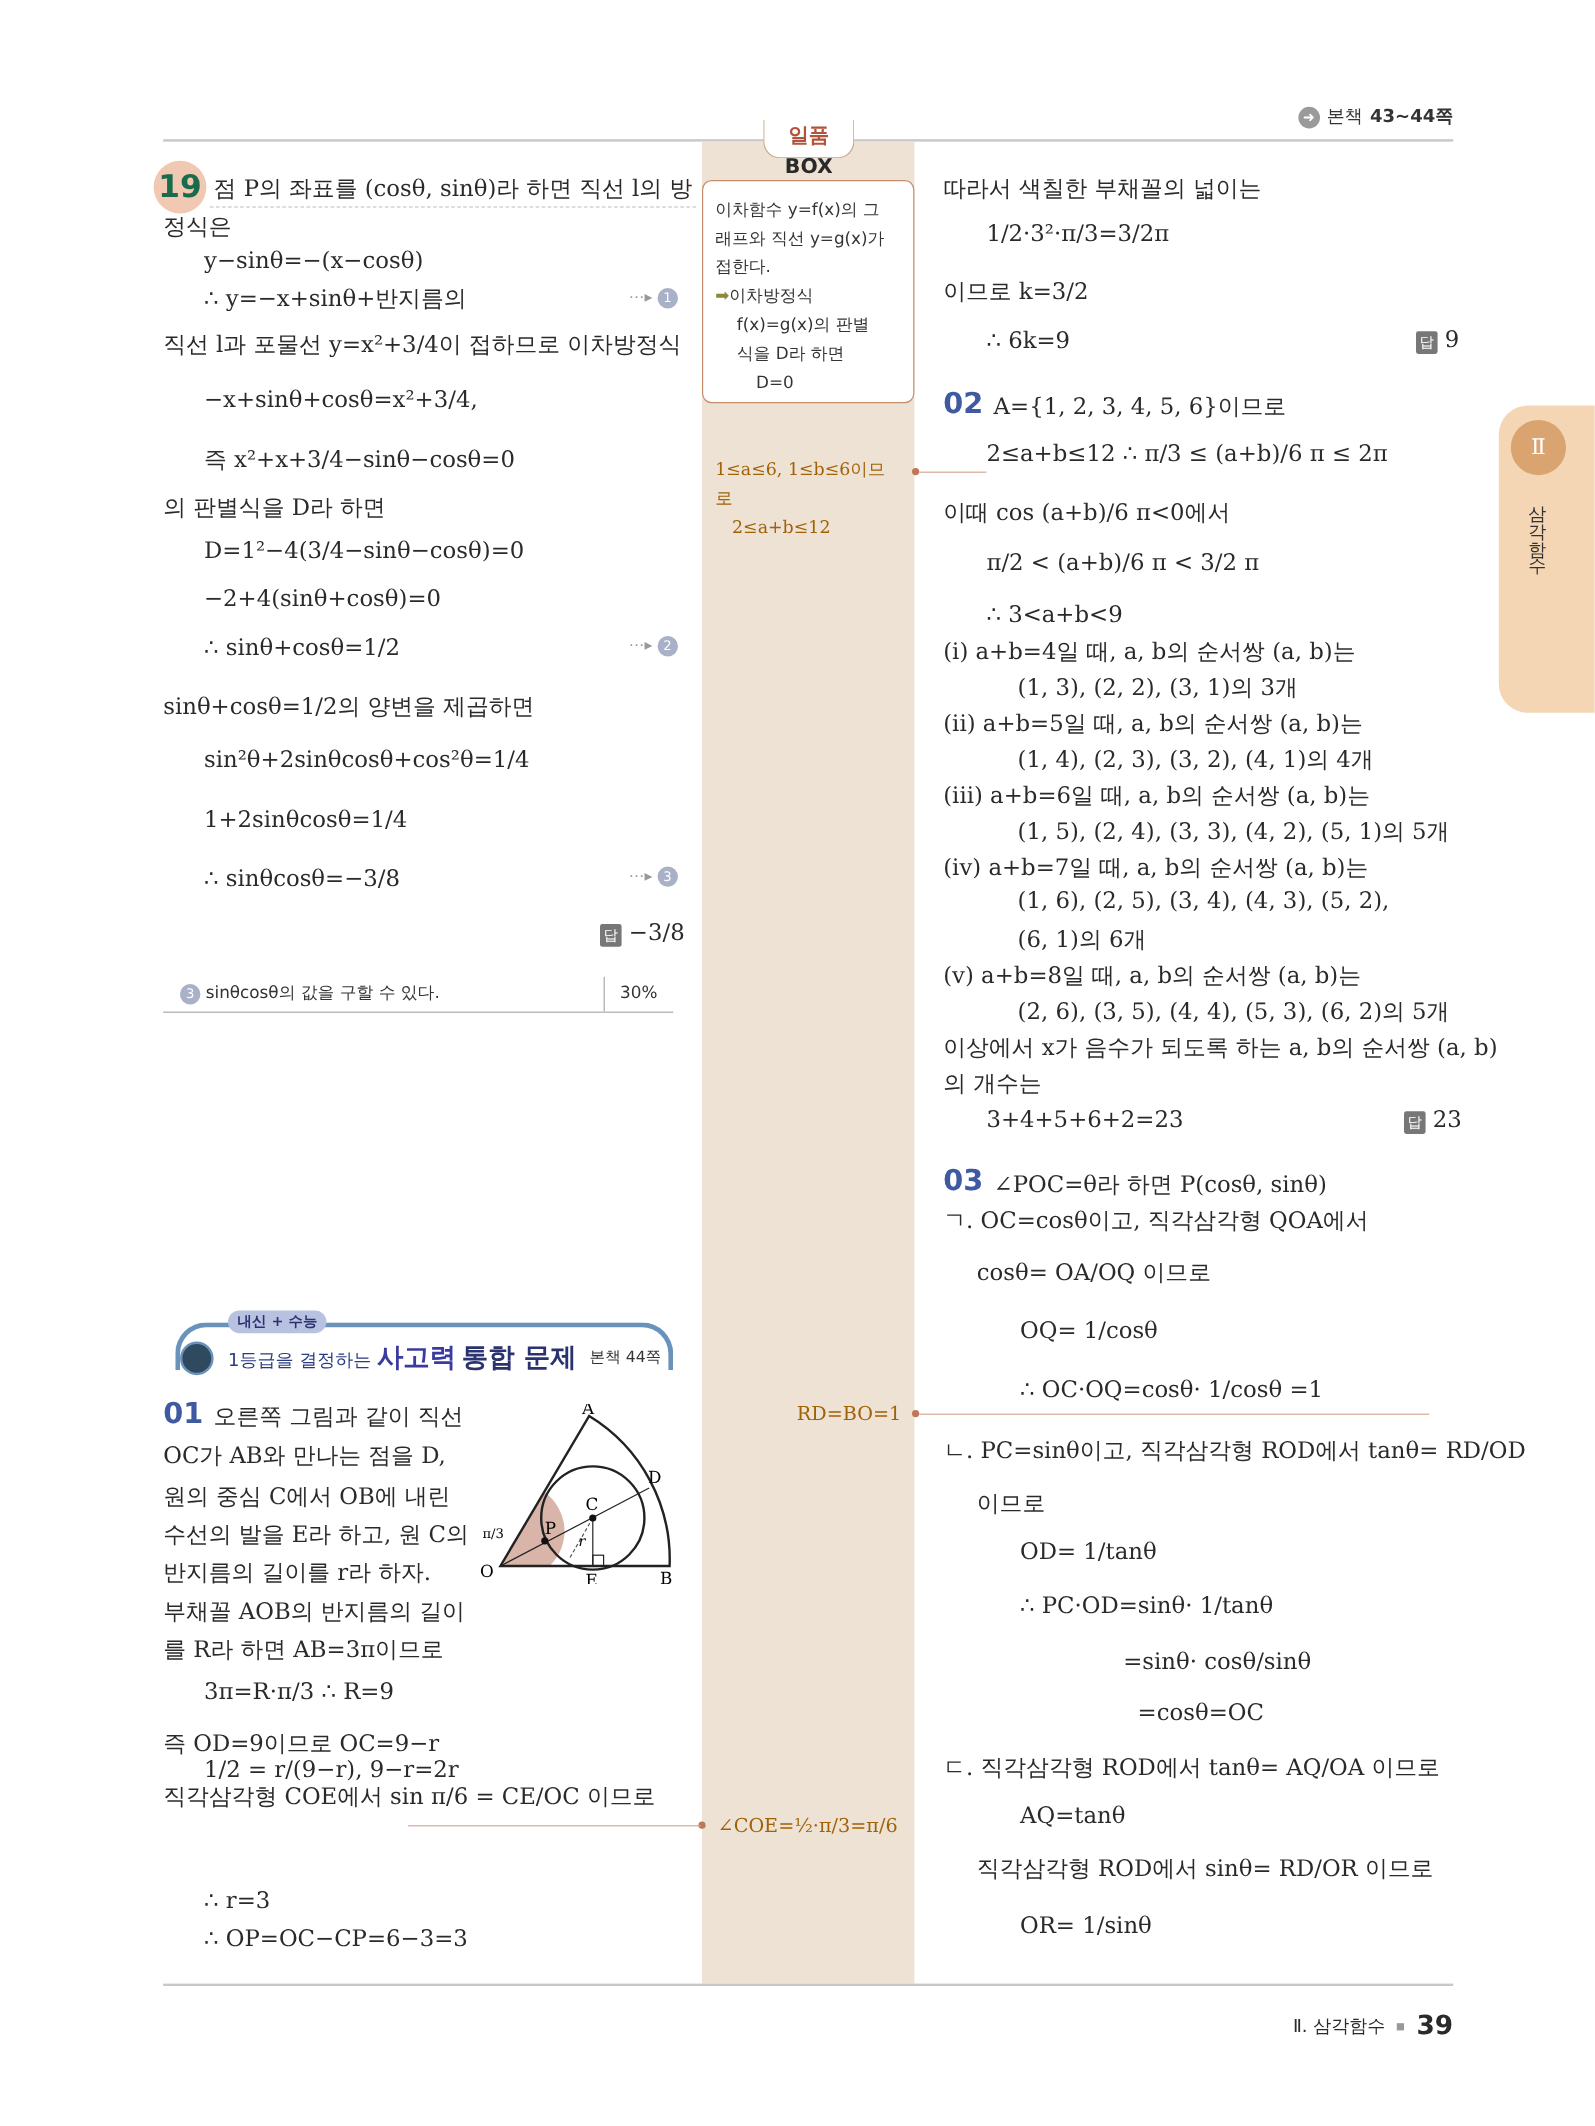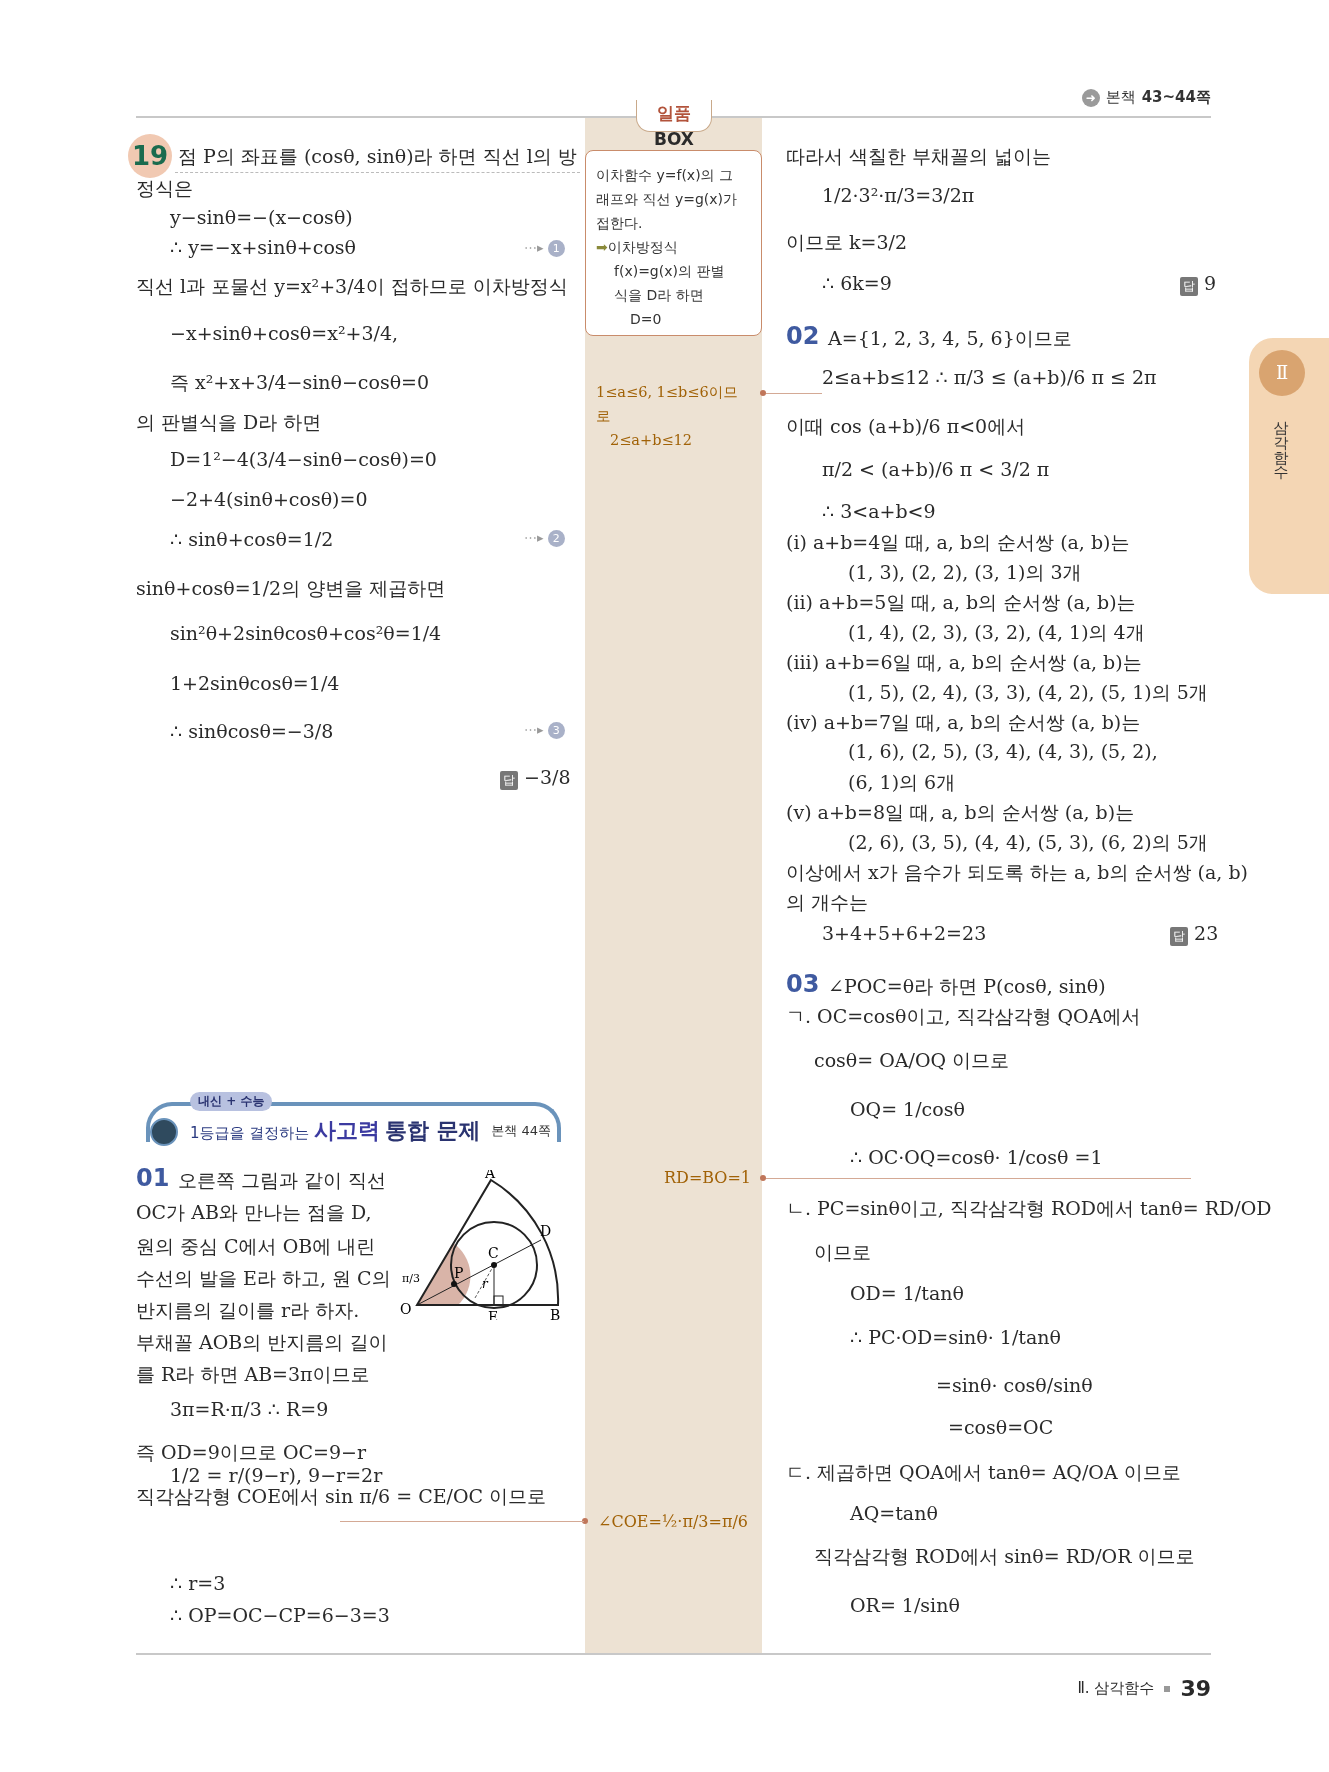--- a/index.html
+++ b/index.html
@@ -88,39 +88,43 @@
 <div class="connector" style="left:766px;top:1178px;width:425px"></div>
 <div class="midnote" style="left:598px;top:1510px;font-family:'DejaVu Serif',serif;font-size:16px">∠COE=½·π/3=π/6</div>
 <span class="dot abs" style="left:582px;top:1518px"></span>
 <div class="connector" style="left:340px;top:1521px;width:244px"></div>
 
 <div class="num-badge" style="left:128px;top:134px">19</div>
 <div class="dashline"></div>
 <div class="ln" style="left:178px;top:144px">점 P의 좌표를 (cosθ, sinθ)라 하면 직선 l의 방</div>
 <div class="ln" style="left:136px;top:176px">정식은</div>
 <div class="ln" style="left:170px;top:206px">y−sinθ=−(x−cosθ)</div>
-<div class="ln" style="left:170px;top:236px">∴ y=−x+sinθ+cosθ</div>
+<div class="ln" style="left:170px;top:236px">∴ y=−x+sinθ+반지름의</div>
 <div class="ln mark" style="left:524px;top:240px">⋯▸ <span class="c">1</span></div>
 <div class="ln" style="left:136px;top:274px">직선 l과 포물선 y=x²+3/4이 접하므로 이차방정식</div>
 <div class="ln" style="left:170px;top:322px">−x+sinθ+cosθ=x²+3/4,</div>
 <div class="ln" style="left:170px;top:370px">즉 x²+x+3/4−sinθ−cosθ=0</div>
 <div class="ln" style="left:136px;top:410px">의 판별식을 D라 하면</div>
 <div class="ln" style="left:170px;top:448px">D=1²−4(3/4−sinθ−cosθ)=0</div>
 <div class="ln" style="left:170px;top:488px">−2+4(sinθ+cosθ)=0</div>
 <div class="ln" style="left:170px;top:528px">∴ sinθ+cosθ=1/2</div>
 <div class="ln mark" style="left:524px;top:530px">⋯▸ <span class="c">2</span></div>
 <div class="ln" style="left:136px;top:576px">sinθ+cosθ=1/2의 양변을 제곱하면</div>
 <div class="ln" style="left:170px;top:622px">sin²θ+2sinθcosθ+cos²θ=1/4</div>
 <div class="ln" style="left:170px;top:672px">1+2sinθcosθ=1/4</div>
 <div class="ln" style="left:170px;top:720px">∴ sinθcosθ=−3/8</div>
 <div class="ln mark" style="left:524px;top:722px">⋯▸ <span class="c">3</span></div>
 <div class="ln" style="left:500px;top:766px"><span class="dap">답</span> <span>−3/8</span></div>
 
 <table class="score">
   <tbody>
+  <tr>
+        <td><span class="mark"><span class="c">3</span></span> <span>sinθcosθ의 값을 구할 수 있다.</span></td>
+        <td class="pct">30%</td>
+      </tr>
 </tbody>
   </table>
 
 <div class="section-head">
   <div class="arc"></div>
   <span class="pill">내신 + 수능</span>
   <span class="icon"></span>
   <span class="title"><span>1등급을 결정하는</span> <b class="strong">사고력</b> <b>통합 문제</b></span>
   <span class="page">본책 44쪽</span>
 </div>
@@ -194,21 +198,21 @@
 <div class="ln" style="left:786px;top:1004px">ㄱ. OC=cosθ이고, 직각삼각형 QOA에서</div>
 <div class="ln" style="left:814px;top:1048px">cosθ= OA/OQ 이므로</div>
 <div class="ln" style="left:850px;top:1098px">OQ= 1/cosθ</div>
 <div class="ln" style="left:850px;top:1146px">∴ OC·OQ=cosθ· 1/cosθ =1</div>
 <div class="ln" style="left:786px;top:1196px">ㄴ. PC=sinθ이고, 직각삼각형 ROD에서 tanθ= RD/OD</div>
 <div class="ln" style="left:814px;top:1240px">이므로</div>
 <div class="ln" style="left:850px;top:1282px">OD= 1/tanθ</div>
 <div class="ln" style="left:850px;top:1326px">∴ PC·OD=sinθ· 1/tanθ</div>
 <div class="ln" style="left:936px;top:1374px">=sinθ· cosθ/sinθ</div>
 <div class="ln" style="left:948px;top:1416px">=cosθ=OC</div>
-<div class="ln" style="left:786px;top:1460px">ㄷ. 제곱하면 QOA에서 tanθ= AQ/OA 이므로</div>
+<div class="ln" style="left:786px;top:1460px">ㄷ. 직각삼각형 ROD에서 tanθ= AQ/OA 이므로</div>
 <div class="ln" style="left:850px;top:1502px">AQ=tanθ</div>
 <div class="ln" style="left:814px;top:1544px">직각삼각형 ROD에서 sinθ= RD/OR 이므로</div>
 <div class="ln" style="left:850px;top:1594px">OR= 1/sinθ</div>
 
 <div class="side-tab">
   <div class="circle">Ⅱ</div>
   <div class="vt">삼각함수</div>
 </div>
 
 <div class="bottom-rule"></div>

